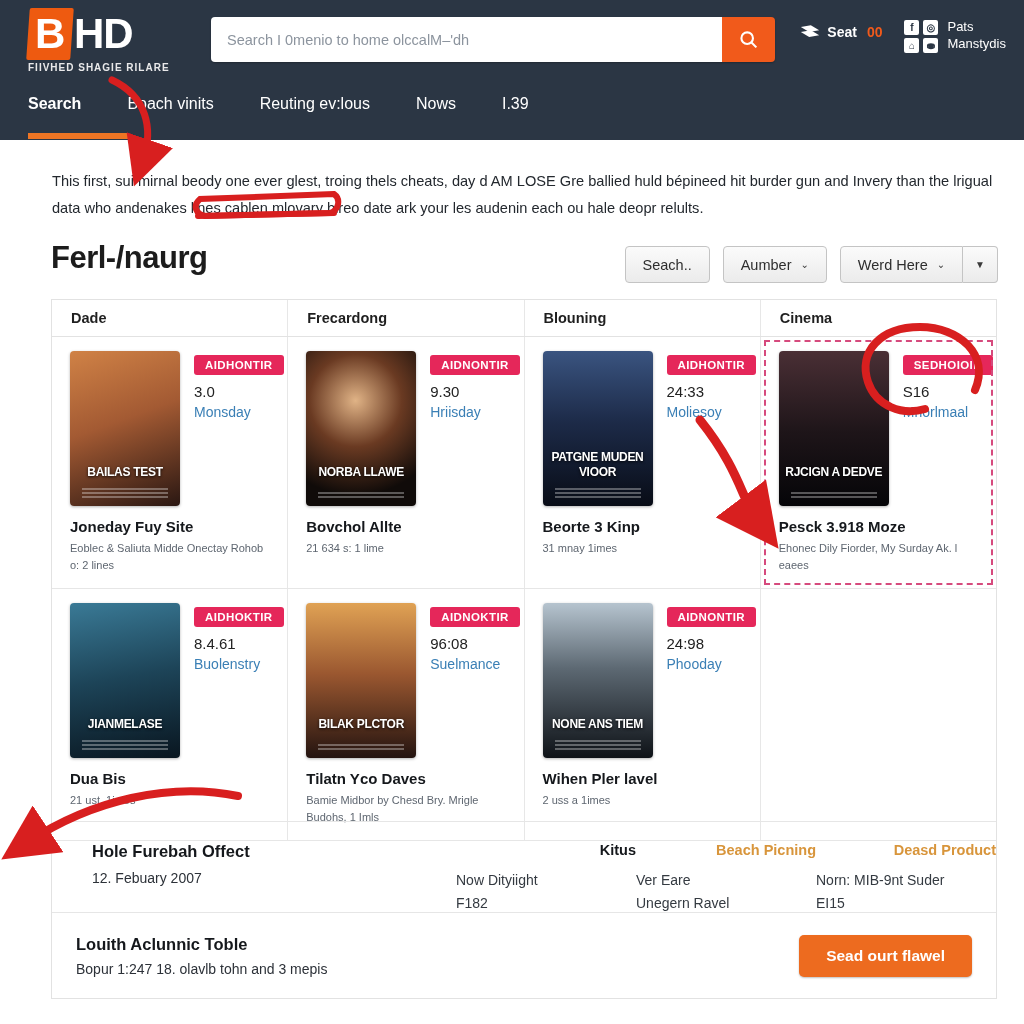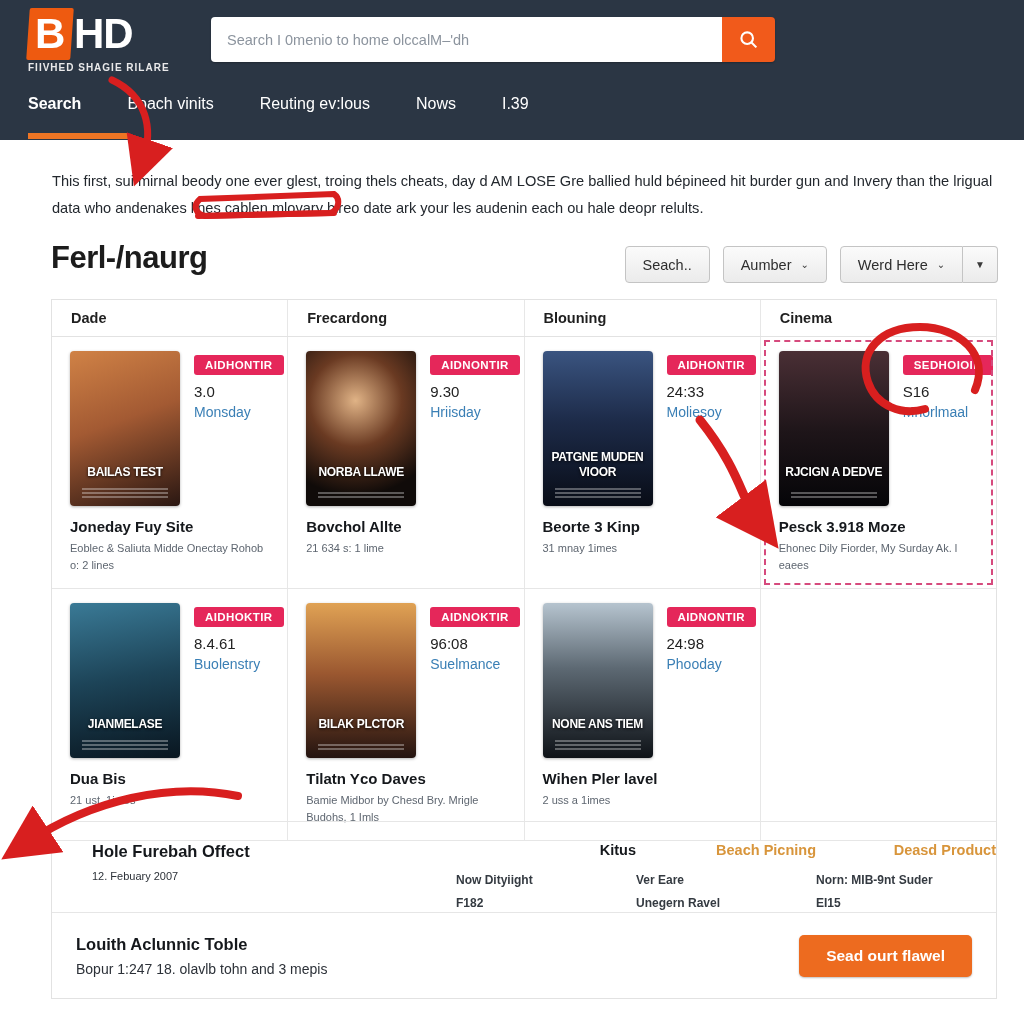--- a/index.html
+++ b/index.html
@@ -160,30 +160,30 @@
   }
   .cell.empty { }
 
   
   .foot {
     position:absolute; left:16px; right:0; top:521px; border-top:1px solid #e6e6e6;
     padding:20px 0 0 0; display:flex;
   }
   .foot-left { width:470px; padding-left:24px; }
   .foot-left h4 { margin:0; font-size:16.5px; font-weight:bold; color:#15181c; }
-  .foot-left .date { margin-top:9px; font-size:11px; color:#2c3138; }
+  .foot-left .date { margin-top:9px; font-size:14px; color:#2c3138; }
   .foot-link { margin-top:29px; font-size:14px; color:#3a7fb5; display:flex; align-items:center; gap:8px; }
   .foot-link .circ {
     width:13px; height:13px; border:1.6px solid #3a7fb5; border-radius:50%; display:inline-block;
   }
   .foot-cols { display:flex; gap:0; flex:1; }
   .fcol { width:180px; }
   .fcol h5 { margin:0; font-size:14.5px; font-weight:bold; color:#15181c;text-align:right; }
   .fcol h5.amber { color:#d8953b; }
-  .fcol p { margin:11px 0 0 0; font-size:12px; color:#343a41; line-height:23px;font-weight:bold; }
+  .fcol p { margin:11px 0 0 0; font-size:14px; color:#343a41; line-height:23px; }
 
   .bottombar {
     position:absolute; left:0; right:0; bottom:0; height:86px;
     border-top:1px solid #e6e6e6; background:#fff;
     display:flex; align-items:center; padding:0 24px;
   }
   .bb-text h4 { margin:0; font-size:16.5px; font-weight:bold; color:#15181c; }
   .bb-text p { margin:7px 0 0 0; font-size:14px; color:#2c3138; }
   .cta {
     margin-left:auto; background:#ed6b1f; color:#fff; border:none;
@@ -216,20 +216,45 @@
     <div class="searchbar">
       <input class="search-input" type="text" placeholder="Search I 0menio to home olccalM–'dh" style="">
       <button class="search-btn">
         <svg viewBox="0 0 24 24" fill="none" stroke="#ffffff" stroke-width="2.4">
           <circle cx="10.5" cy="10.5" r="6.6"></circle>
             <line x1="15.4" y1="15.4" x2="21" y2="21"></line>
         </svg>
       </button>
     </div>
 
+    <div class="hdr-right">
+      <div class="seat-group">
+        <span class="seat-icon">
+          <svg viewBox="0 0 24 18" fill="#ffffff">
+              <path d="M1 3l12-2 10 6-12 2z"></path>
+              <path d="M1 9l12-2 10 6-12 2z"></path>
+            </svg>
+        </span>
+        <span class="seat-label">Seat</span>
+        <span class="seat-count">00</span>
+      </div>
+
+      <div class="acct-group">
+        <div class="acct-icons">
+          <span>f</span>
+          <span>◎</span>
+          <span>⌂</span>
+          <span>⛂</span>
+        </div>
+        <div class="acct-text">
+          <div>Pats</div>
+          <div>Manstydis</div>
+        </div>
+      </div>
+    </div>
 
     <div class="nav">
       <a href="#" class="active">Search</a>
       <a href="#">Boach vinits</a>
       <a href="#">Reuting ev:lous</a>
       <a href="#">Nows</a>
       <a href="#">I.39</a>
     </div>
     <div class="nav-underline"></div>
   </div>

